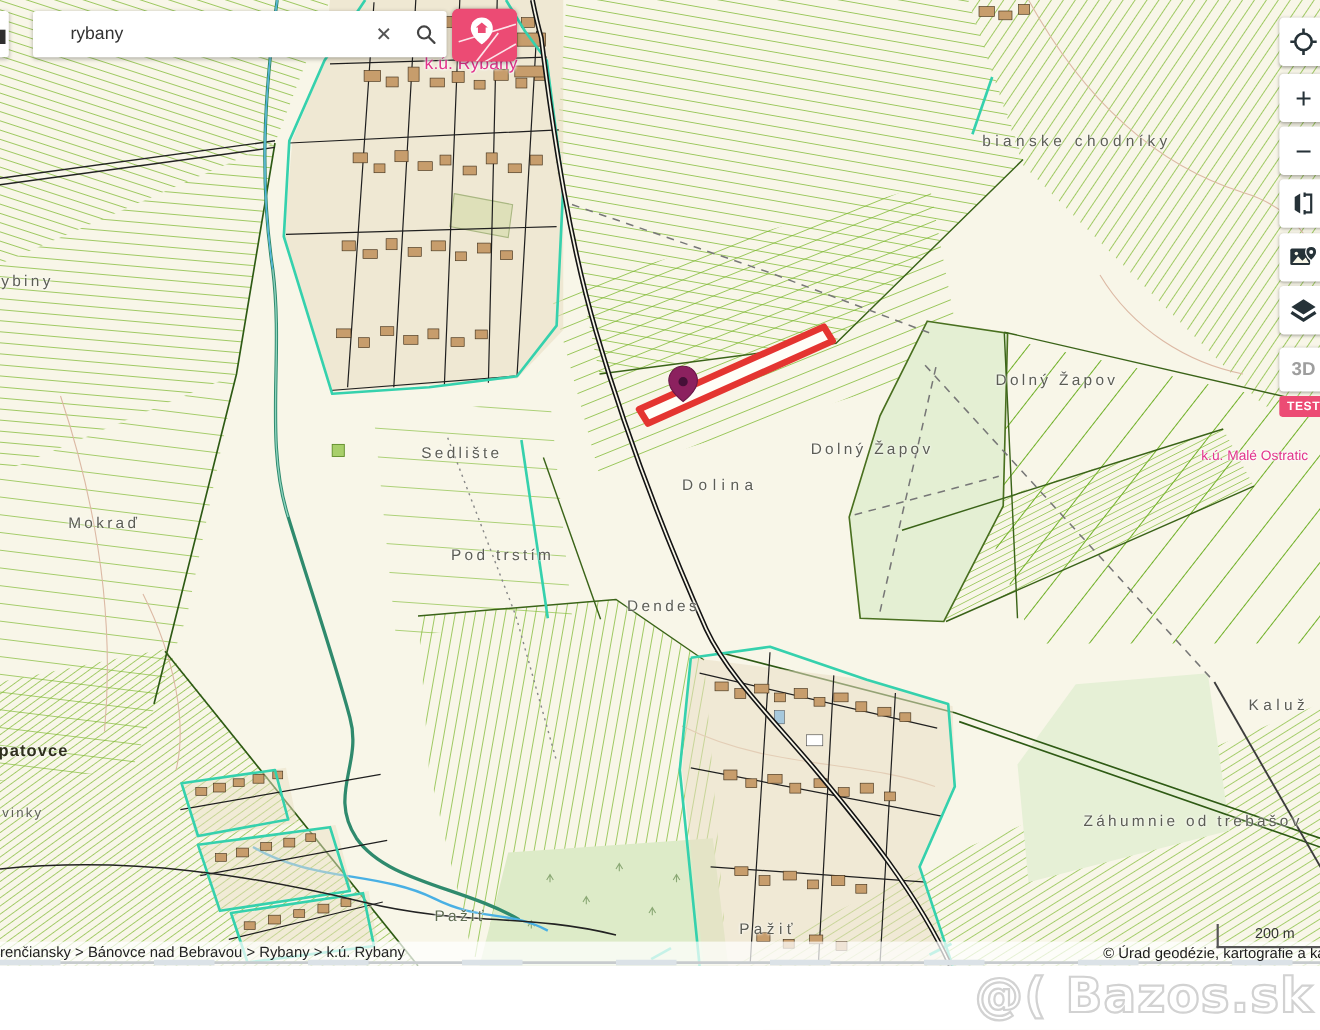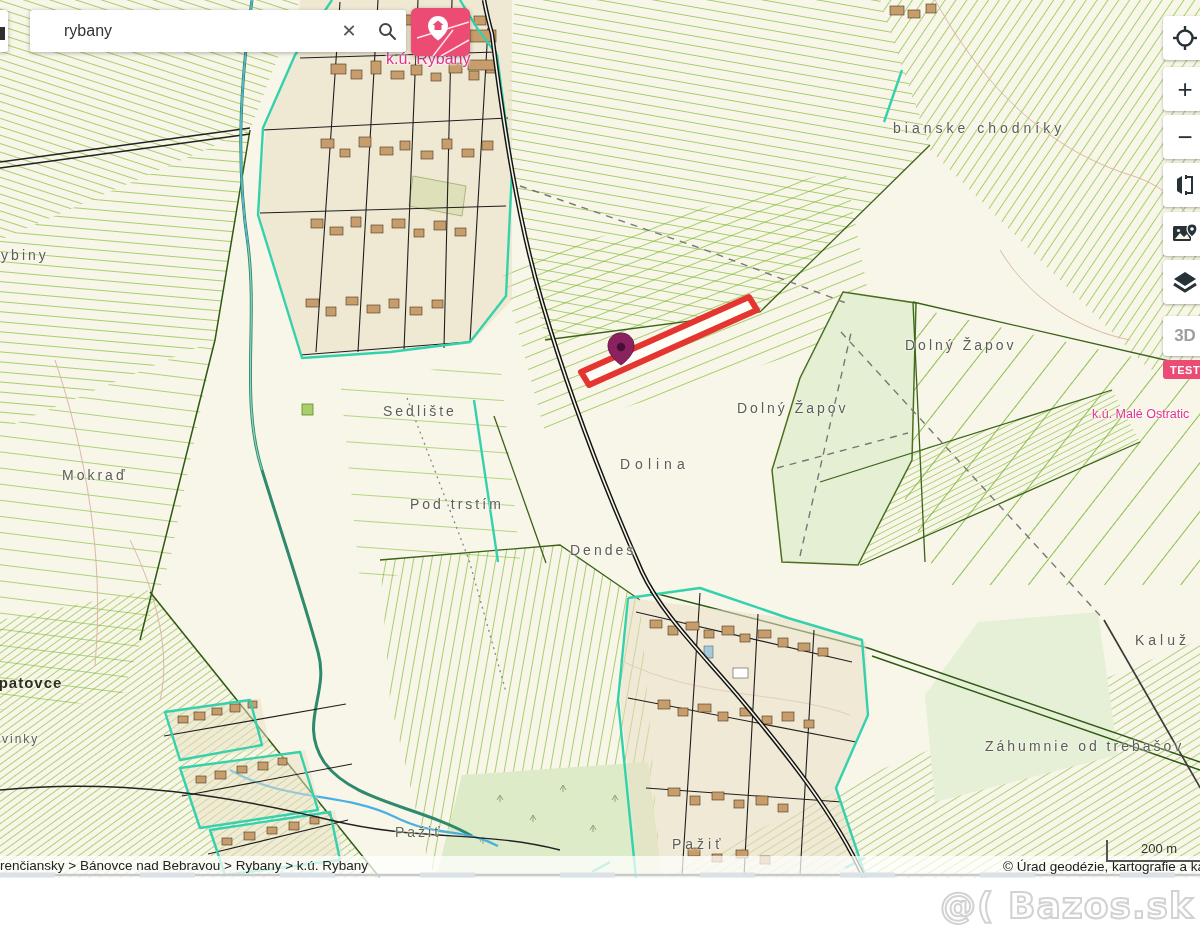--- a/index.html
+++ b/index.html
@@ -43,21 +43,21 @@
   .test-badge{position:absolute;left:1163px;top:360px;width:44px;height:19px;background:#ec4b74;color:#fff;
               font-size:11px;font-weight:bold;display:flex;align-items:center;justify-content:flex-start;
               padding-left:7px;border-radius:3px 0 0 3px;letter-spacing:.5px;}
   
   .bottom-band{position:absolute;left:0;top:856px;width:1200px;height:22px;background:rgba(255,255,255,.72);}
   .breadcrumb{position:absolute;left:0;top:858px;font-size:13.5px;color:#222;white-space:nowrap;}
   .copyright{position:absolute;left:1003px;top:859px;font-size:13.5px;color:#1a1a1a;white-space:nowrap;}
   .scalebar{position:absolute;left:1096px;top:840px;width:102px;height:20px;border-left:2px solid #555;
             border-bottom:2px solid #555;font-size:13px;color:#333;text-align:center;line-height:18px;margin-left:10px;}
   .white-strip{position:absolute;left:0;top:878px;width:1200px;height:58px;background:#fff;text-align:right;}
-  .watermark{display:inline-block;margin-right:6px;font-size:36px;line-height:56px;font-weight:bold;
+  .watermark{display:inline-block;margin-right:6px;font-size:44px;line-height:56px;font-weight:bold;
              color:#fff;-webkit-text-stroke:2px #d2d2d2;letter-spacing:1px;font-family:"DejaVu Sans",sans-serif;}
 </style>
 </head>
 <body>
 
 <div class="app">
 
   <div class="map-wrap">
     <svg width="1200" height="878" viewBox="0 0 1200 878">
       <defs>
@@ -290,21 +290,21 @@
 
       <polygon points="581,372 749,297 757,310 589,385" fill="#fffef7" stroke="#e43530" stroke-width="6" stroke-linejoin="round"></polygon>
 
       <g>
         <path d="M621,333 c-8,0 -13,6 -13,13 c0,10 13,19 13,19 c0,0 13,-9 13,-19 c0,-7 -5,-13 -13,-13 z" fill="#8c215f" stroke="#6a1847" stroke-width="1"></path>
         <circle cx="621" cy="347" r="4.2" fill="#451038"></circle>
       </g>
     </svg>
 
     <div class="mlabel" style="left:383px;top:403px;">Sedlište</div>
-    <div class="mlabel" style="left:620px;top:456px;letter-spacing:5px;">Dolina</div>
+    <div class="mlabel" style="left:620px;top:432px;letter-spacing:5px;">Dolina</div>
     <div class="mlabel" style="left:410px;top:496px;">Pod trstím</div>
     <div class="mlabel" style="left:570px;top:542px;">Dendes</div>
     <div class="mlabel" style="left:905px;top:337px;">Dolný Žapov</div>
     <div class="mlabel" style="left:737px;top:400px;">Dolný Žapov</div>
     <div class="mlabel" style="left:893px;top:120px;letter-spacing:4px;">bianske chodníky</div>
     <div class="mlabel" style="left:-12px;top:247px;">Rybiny</div>
     <div class="mlabel" style="left:62px;top:467px;">Mokraď</div>
     <div class="mlabel bold" style="left:-14px;top:674px;">Opatovce</div>
     <div class="mlabel" style="left:2px;top:732px;font-size:12px;letter-spacing:2px;text-align:center;">vinky</div>
     <div class="mlabel" style="left:1135px;top:632px;letter-spacing:4px;">Kaluž</div>

